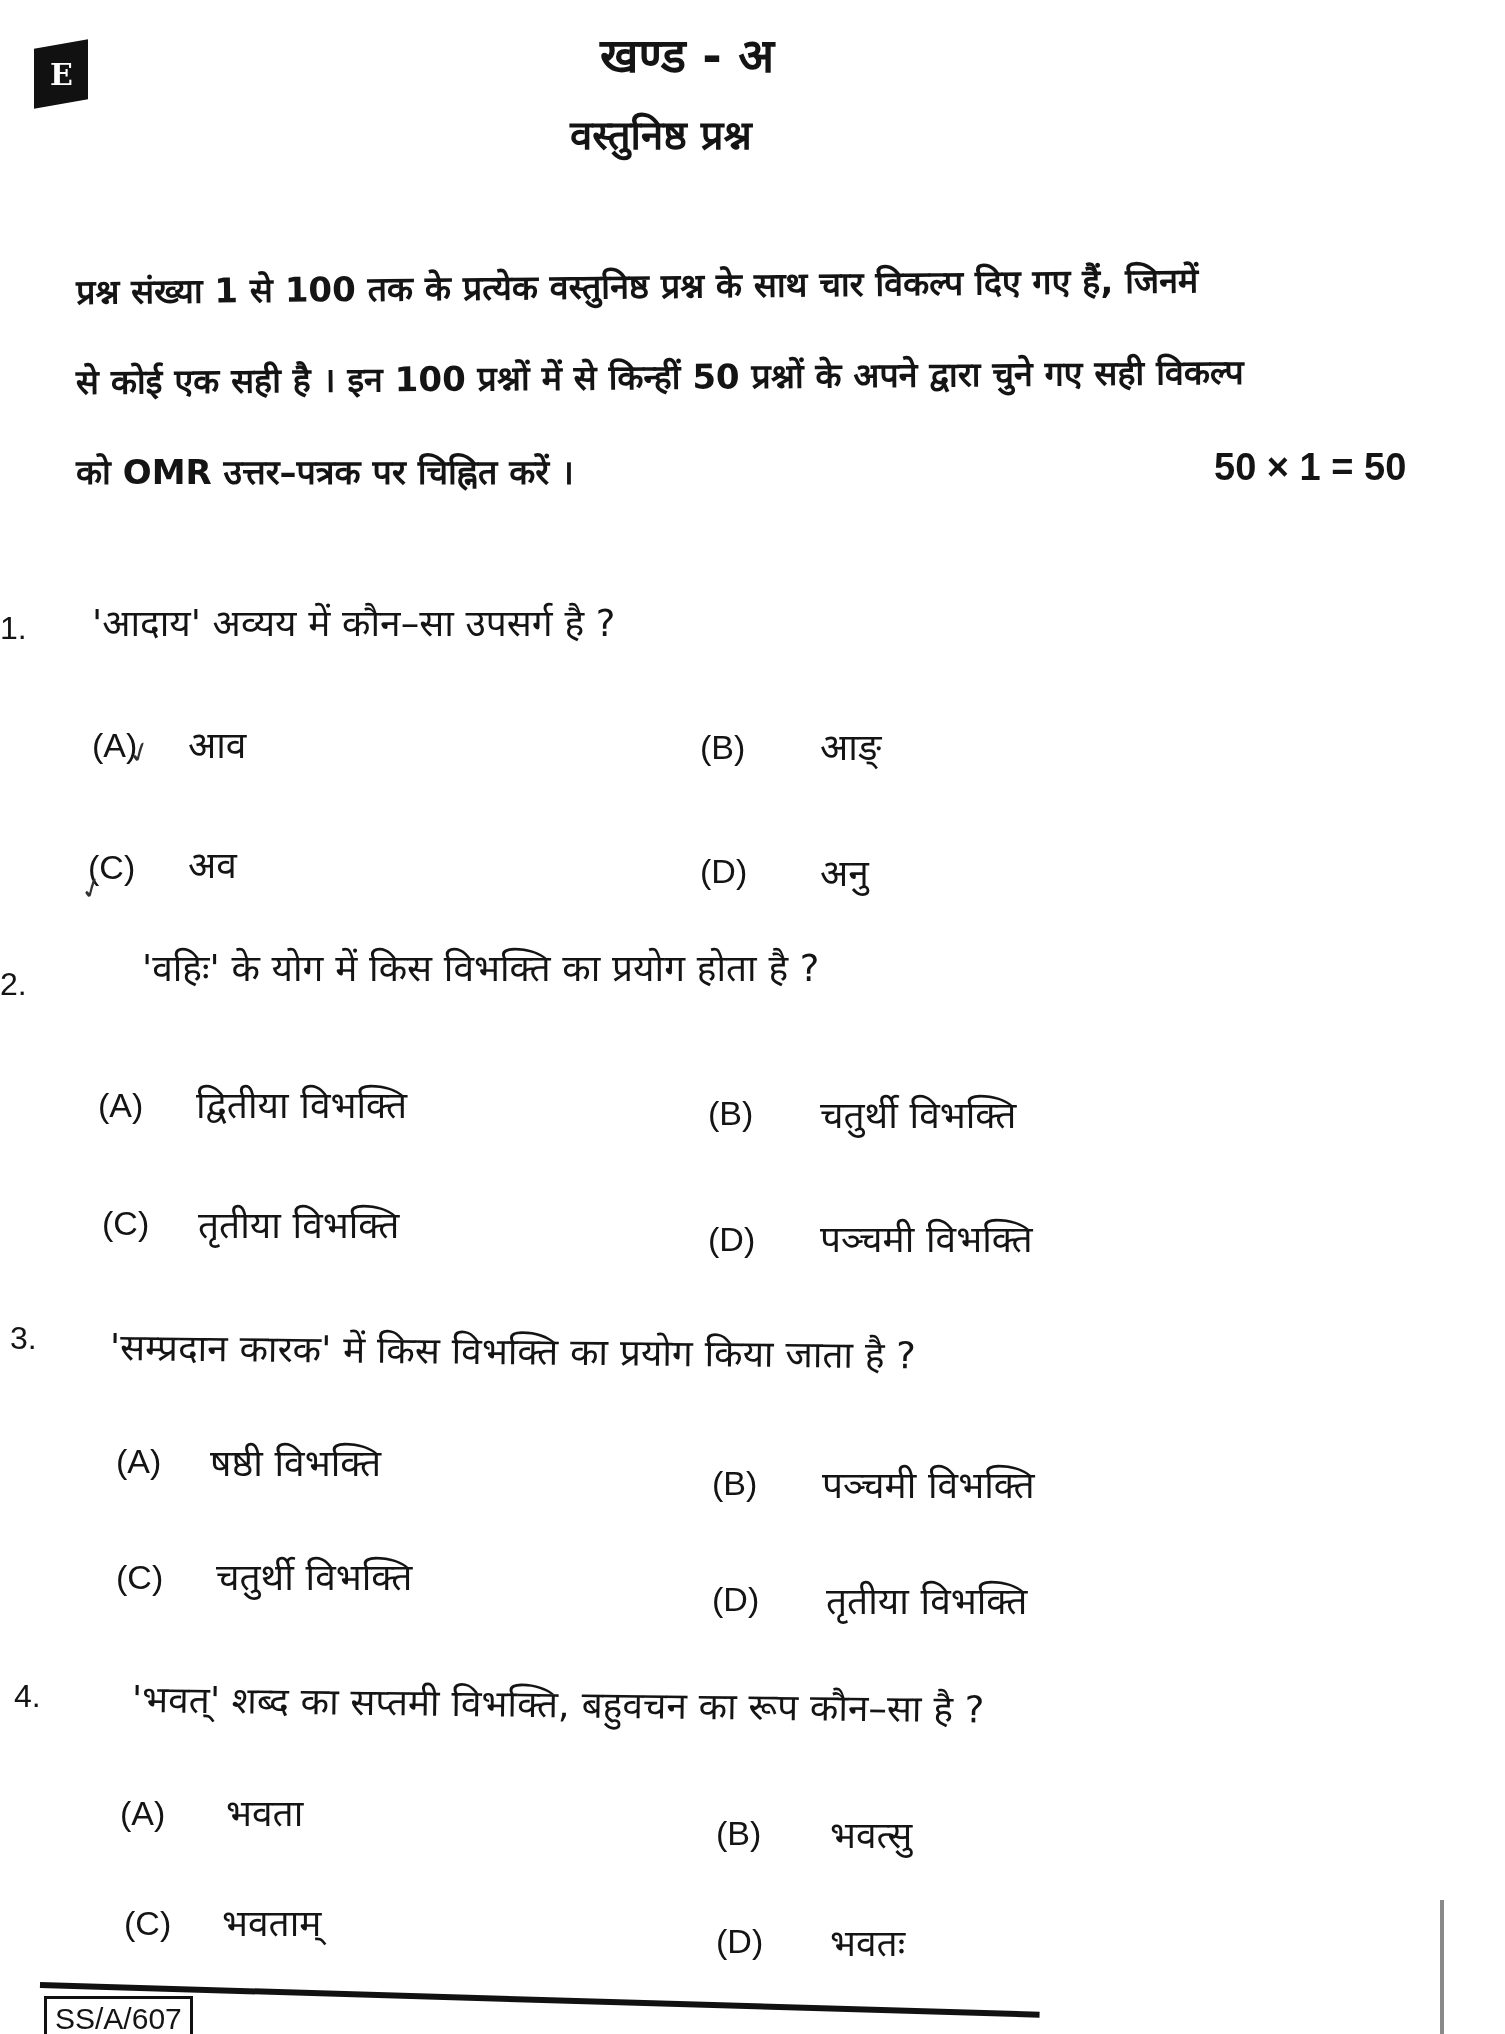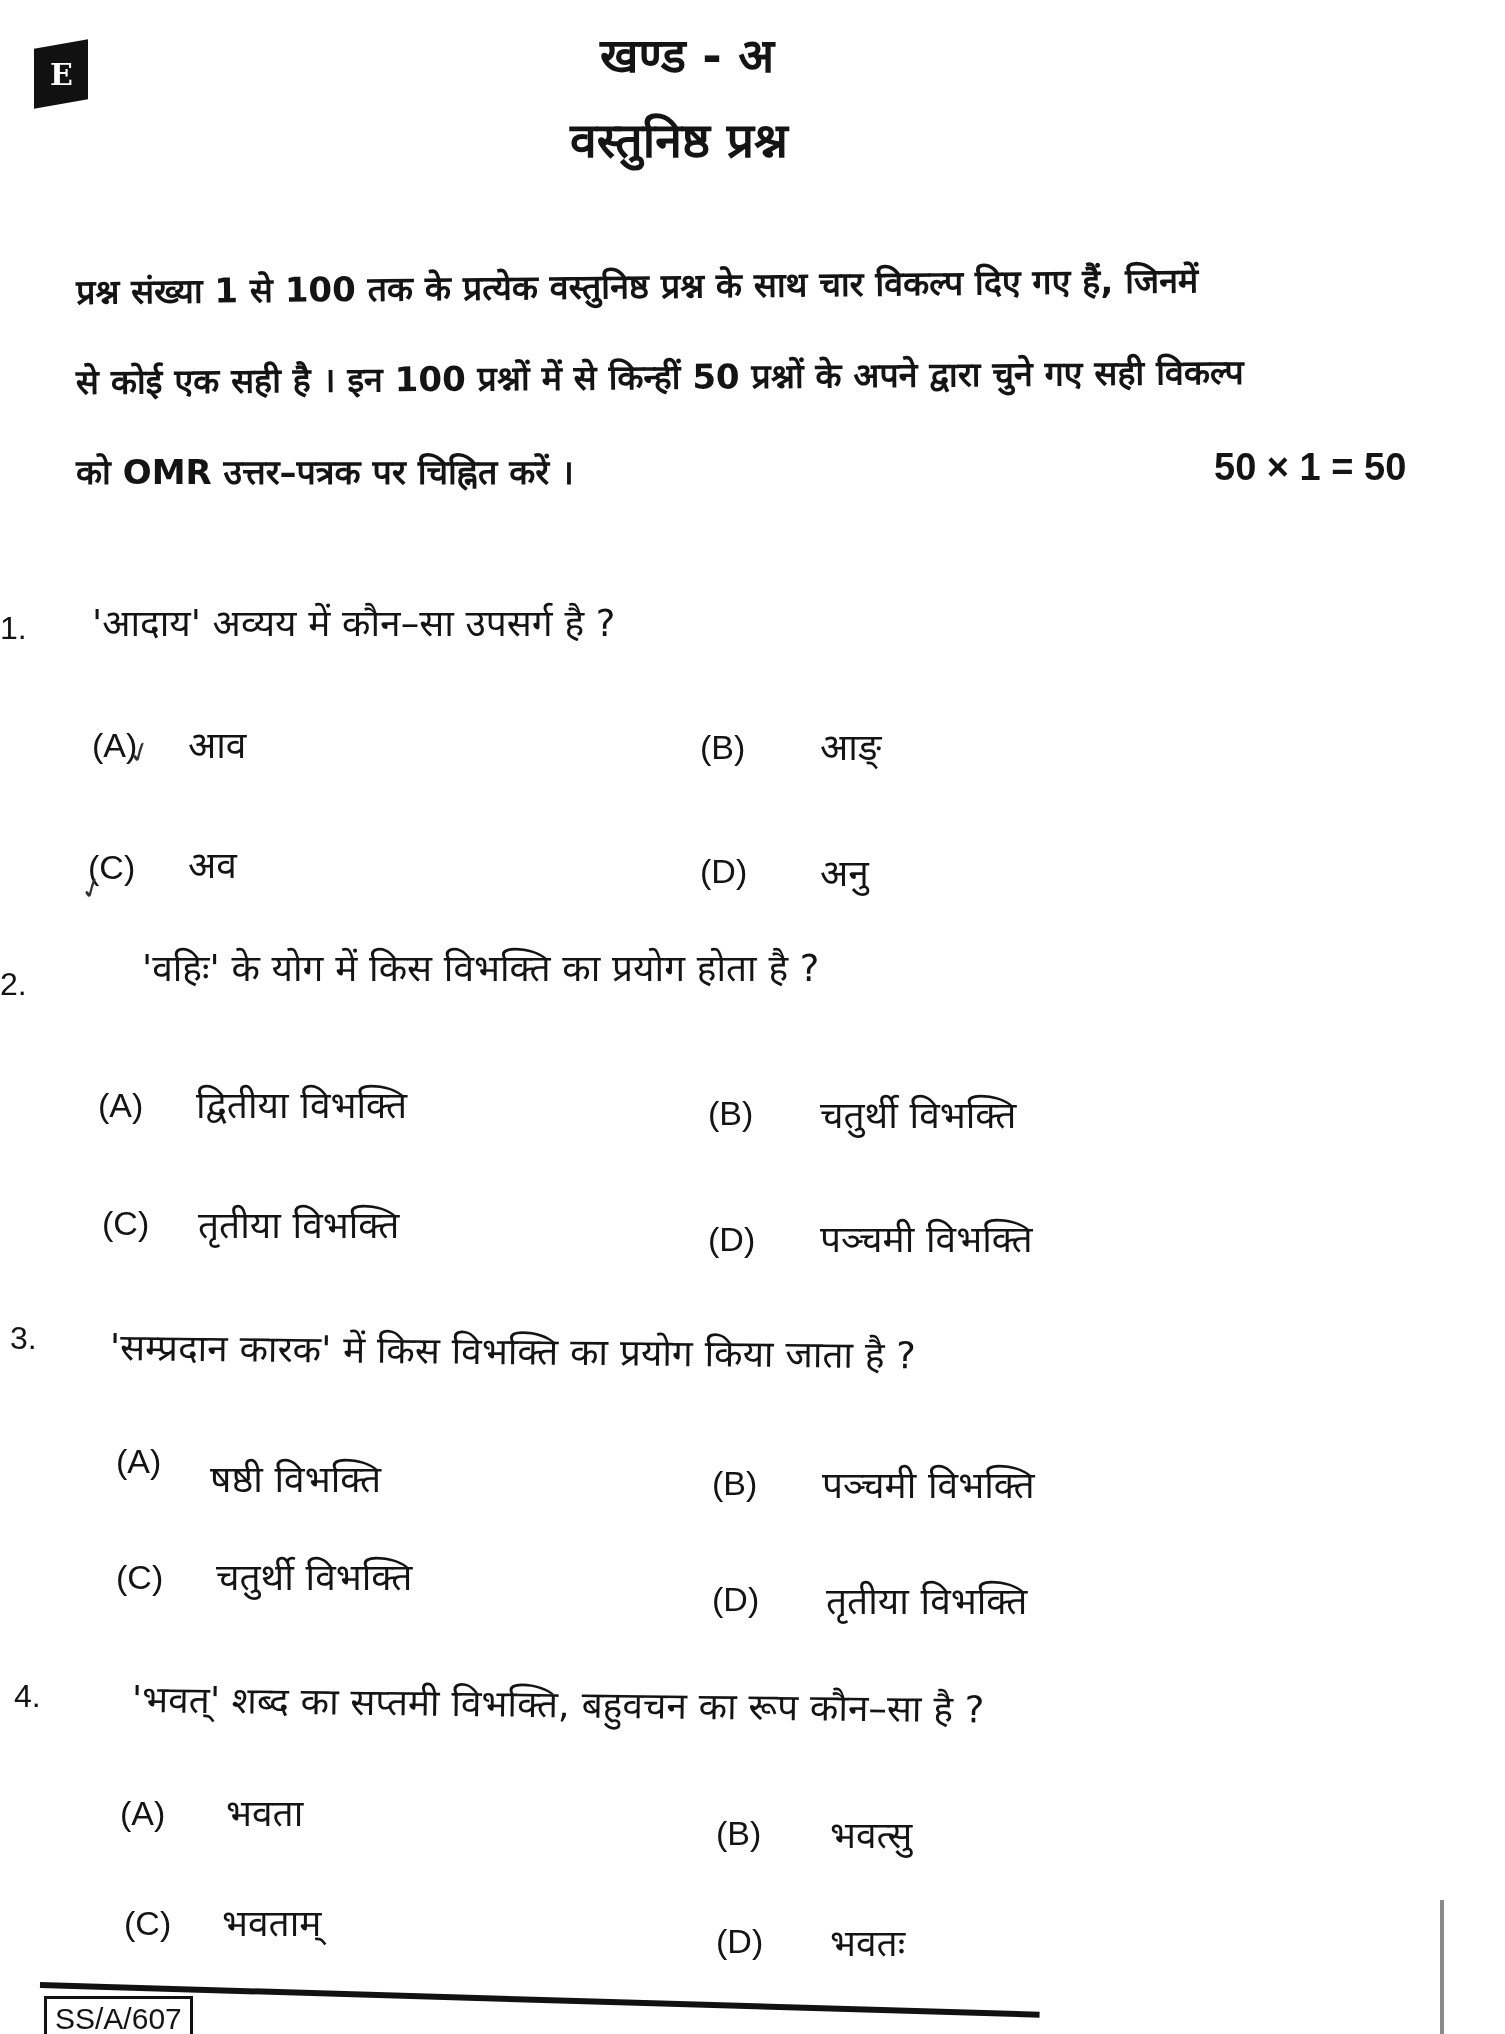--- a/index.html
+++ b/index.html
@@ -11,21 +11,21 @@
   .set-badge {
     left: 34px; top: 44px; width: 54px; height: 60px; background: #111;
     transform: skewY(-10deg);
     display: flex; align-items: center; justify-content: center;
   }
   .set-badge span {
     color: #fff; font-family: "DejaVu Serif", serif; font-weight: bold; font-size: 30px;
     transform: skewY(10deg);
   }
   .section-title { left: 600px; top: 22px; font-size: 47px; font-weight: bold; }
-  .section-subtitle { left: 570px; top: 106px; font-size: 48px; font-weight: bold; }
+  .section-subtitle { left: 570px; top: 106px; font-size: 40px; font-weight: bold; }
   .instr { left: 76px; font-size: 34px; font-weight: bold; }
   .instr1 { top: 268px; transform: rotate(-0.6deg); transform-origin: left; }
   .instr2 { top: 358px; transform: rotate(-0.5deg); transform-origin: left; }
   .instr3 { top: 448px; }
   .marks { left: 1214px; top: 446px; font-size: 38px; font-weight: bold; font-family: "Liberation Sans", sans-serif; }
   .qnum { font-size: 32px; font-family: "Liberation Sans", sans-serif; }
   .qtext { font-size: 37px; }
   .opt-label { font-size: 34px; font-family: "Liberation Sans", sans-serif; }
   .opt-text { font-size: 37px; }
   .footer-line {
@@ -79,21 +79,21 @@
   <div class="abs opt-label" style="left:102px; top:1204px;">(C)</div>
   <div class="abs opt-text" style="left:198px; top:1198px;">तृतीया विभक्ति</div>
   <div class="abs opt-label" style="left:708px; top:1220px;">(D)</div>
   <div class="abs opt-text" style="left:820px; top:1212px;">पञ्चमी विभक्ति</div>
 </div>
 
 <div>
   <div class="abs qnum" style="left:10px; top:1320px;">3.</div>
   <div class="abs qtext" style="left:110px; top:1320px; transform:rotate(0.6deg); transform-origin:left;">'सम्प्रदान कारक' में किस विभक्ति का प्रयोग किया जाता है ?</div>
   <div class="abs opt-label" style="left:116px; top:1442px;">(A)</div>
-  <div class="abs opt-text" style="left:210px; top:1436px;margin-top:16px;">षष्ठी विभक्ति</div>
+  <div class="abs opt-text" style="left:210px; top:1436px;">षष्ठी विभक्ति</div>
   <div class="abs opt-label" style="left:712px; top:1464px;">(B)</div>
   <div class="abs opt-text" style="left:822px; top:1458px;">पञ्चमी विभक्ति</div>
   <div class="abs opt-label" style="left:116px; top:1558px;">(C)</div>
   <div class="abs opt-text" style="left:216px; top:1550px;">चतुर्थी विभक्ति</div>
   <div class="abs opt-label" style="left:712px; top:1580px;">(D)</div>
   <div class="abs opt-text" style="left:826px; top:1574px;">तृतीया विभक्ति</div>
 </div>
 
 <div>
   <div class="abs qnum" style="left:14px; top:1678px;">4.</div>

